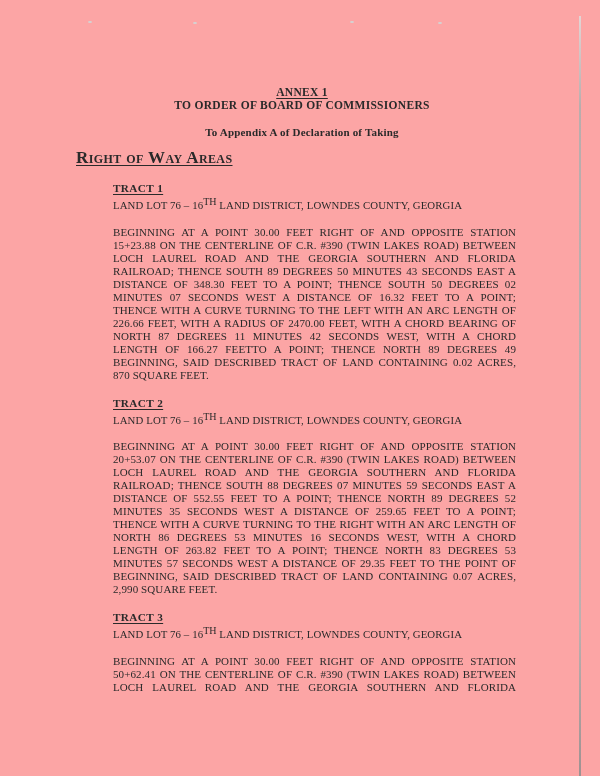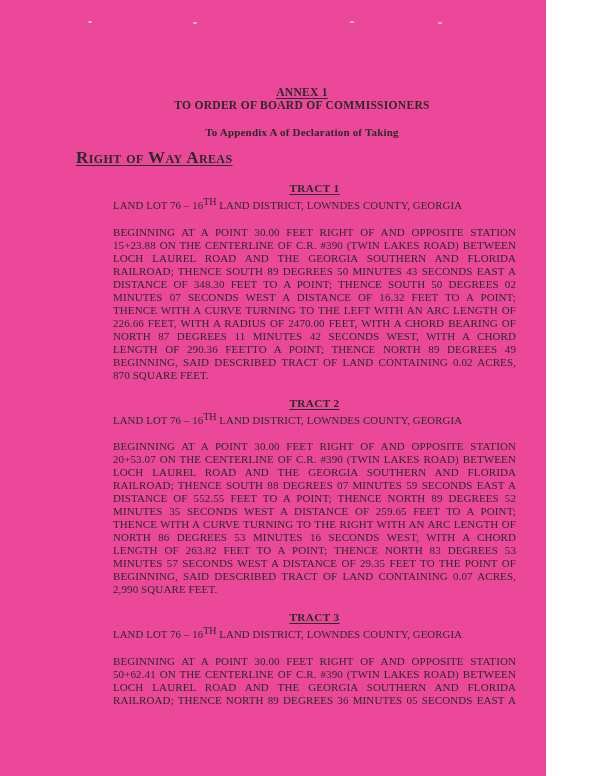--- a/index.html
+++ b/index.html
@@ -2,23 +2,23 @@
 <html><head>
 <meta charset="utf-8">
 <style>
   html, body {
     margin: 0;
     padding: 0;
     background: #ffffff;
   }
   .page {
     position: relative;
-    width: 546px;
+    width: 600px;
     height: 776px;
-    background: #ec4899;
+    background: #fca5a5;
     overflow: hidden;
     font-family: "Liberation Serif", serif;
     color: #2a2a2a;
   }
   
   .edge-line {
     position: absolute;
     left: 579px;
     top: 16px;
     bottom: 0;
@@ -87,21 +87,20 @@
     width: 403px;
   }
   .tract + .tract { margin-top: 15px; }
   .tract-heading {
     font-weight: bold;
     font-size: 11.2px;
     line-height: 13px;
     letter-spacing: 0.4px;
     text-decoration: underline;
     text-underline-offset: 2px;
-    text-align: center;
   }
   .landlot {
     font-size: 10.8px;
     line-height: 13px;
     letter-spacing: 0.1px;
     white-space: nowrap;
   }
   .landlot .sup {
     font-size: 10px;
     vertical-align: 3.5px;
@@ -143,21 +142,21 @@
     <div class="para">
           <div class="pline">BEGINNING AT A POINT 30.00 FEET RIGHT OF AND OPPOSITE STATION</div>
           <div class="pline">15+23.88 ON THE CENTERLINE OF C.R. #390 (TWIN LAKES ROAD) BETWEEN</div>
           <div class="pline">LOCH LAUREL ROAD AND THE GEORGIA SOUTHERN AND FLORIDA</div>
           <div class="pline">RAILROAD; THENCE SOUTH 89 DEGREES 50 MINUTES 43 SECONDS EAST A</div>
           <div class="pline">DISTANCE OF 348.30 FEET TO A POINT; THENCE SOUTH 50 DEGREES 02</div>
           <div class="pline">MINUTES 07 SECONDS WEST A DISTANCE OF 16.32 FEET TO A POINT;</div>
           <div class="pline">THENCE WITH A CURVE TURNING TO THE LEFT WITH AN ARC LENGTH OF</div>
           <div class="pline">226.66 FEET, WITH A RADIUS OF 2470.00 FEET, WITH A CHORD BEARING OF</div>
           <div class="pline">NORTH 87 DEGREES 11 MINUTES 42 SECONDS WEST, WITH A CHORD</div>
-          <div class="pline">LENGTH OF 290.36 FEETTO A POINT; THENCE NORTH 89 DEGREES 49</div>
+          <div class="pline">LENGTH OF 166.27 FEETTO A POINT; THENCE NORTH 89 DEGREES 49</div>
           <div class="pline">BEGINNING, SAID DESCRIBED TRACT OF LAND CONTAINING 0.02 ACRES,</div>
           <div class="pline lastline">870 SQUARE FEET.</div>
         </div>
   </div>
 
   <div class="tract">
     <div class="tract-heading">TRACT 2</div>
     <div class="landlot"><span>LAND LOT 76 – 16</span><span class="sup">TH</span><span> LAND DISTRICT, LOWNDES COUNTY, GEORGIA</span></div>
     <div class="para">
           <div class="pline">BEGINNING AT A POINT 30.00 FEET RIGHT OF AND OPPOSITE STATION</div>
@@ -175,18 +174,17 @@
         </div>
   </div>
 
   <div class="tract">
     <div class="tract-heading">TRACT 3</div>
     <div class="landlot"><span>LAND LOT 76 – 16</span><span class="sup">TH</span><span> LAND DISTRICT, LOWNDES COUNTY, GEORGIA</span></div>
     <div class="para">
           <div class="pline">BEGINNING AT A POINT 30.00 FEET RIGHT OF AND OPPOSITE STATION</div>
           <div class="pline">50+62.41 ON THE CENTERLINE OF C.R. #390 (TWIN LAKES ROAD) BETWEEN</div>
           <div class="pline">LOCH LAUREL ROAD AND THE GEORGIA SOUTHERN AND FLORIDA</div>
-          <div class="pline">RAILROAD; THENCE NORTH 89 DEGREES 36 MINUTES 05 SECONDS EAST A</div>
         </div>
   </div>
 </div>
 
 </div>
 
 </body></html>

